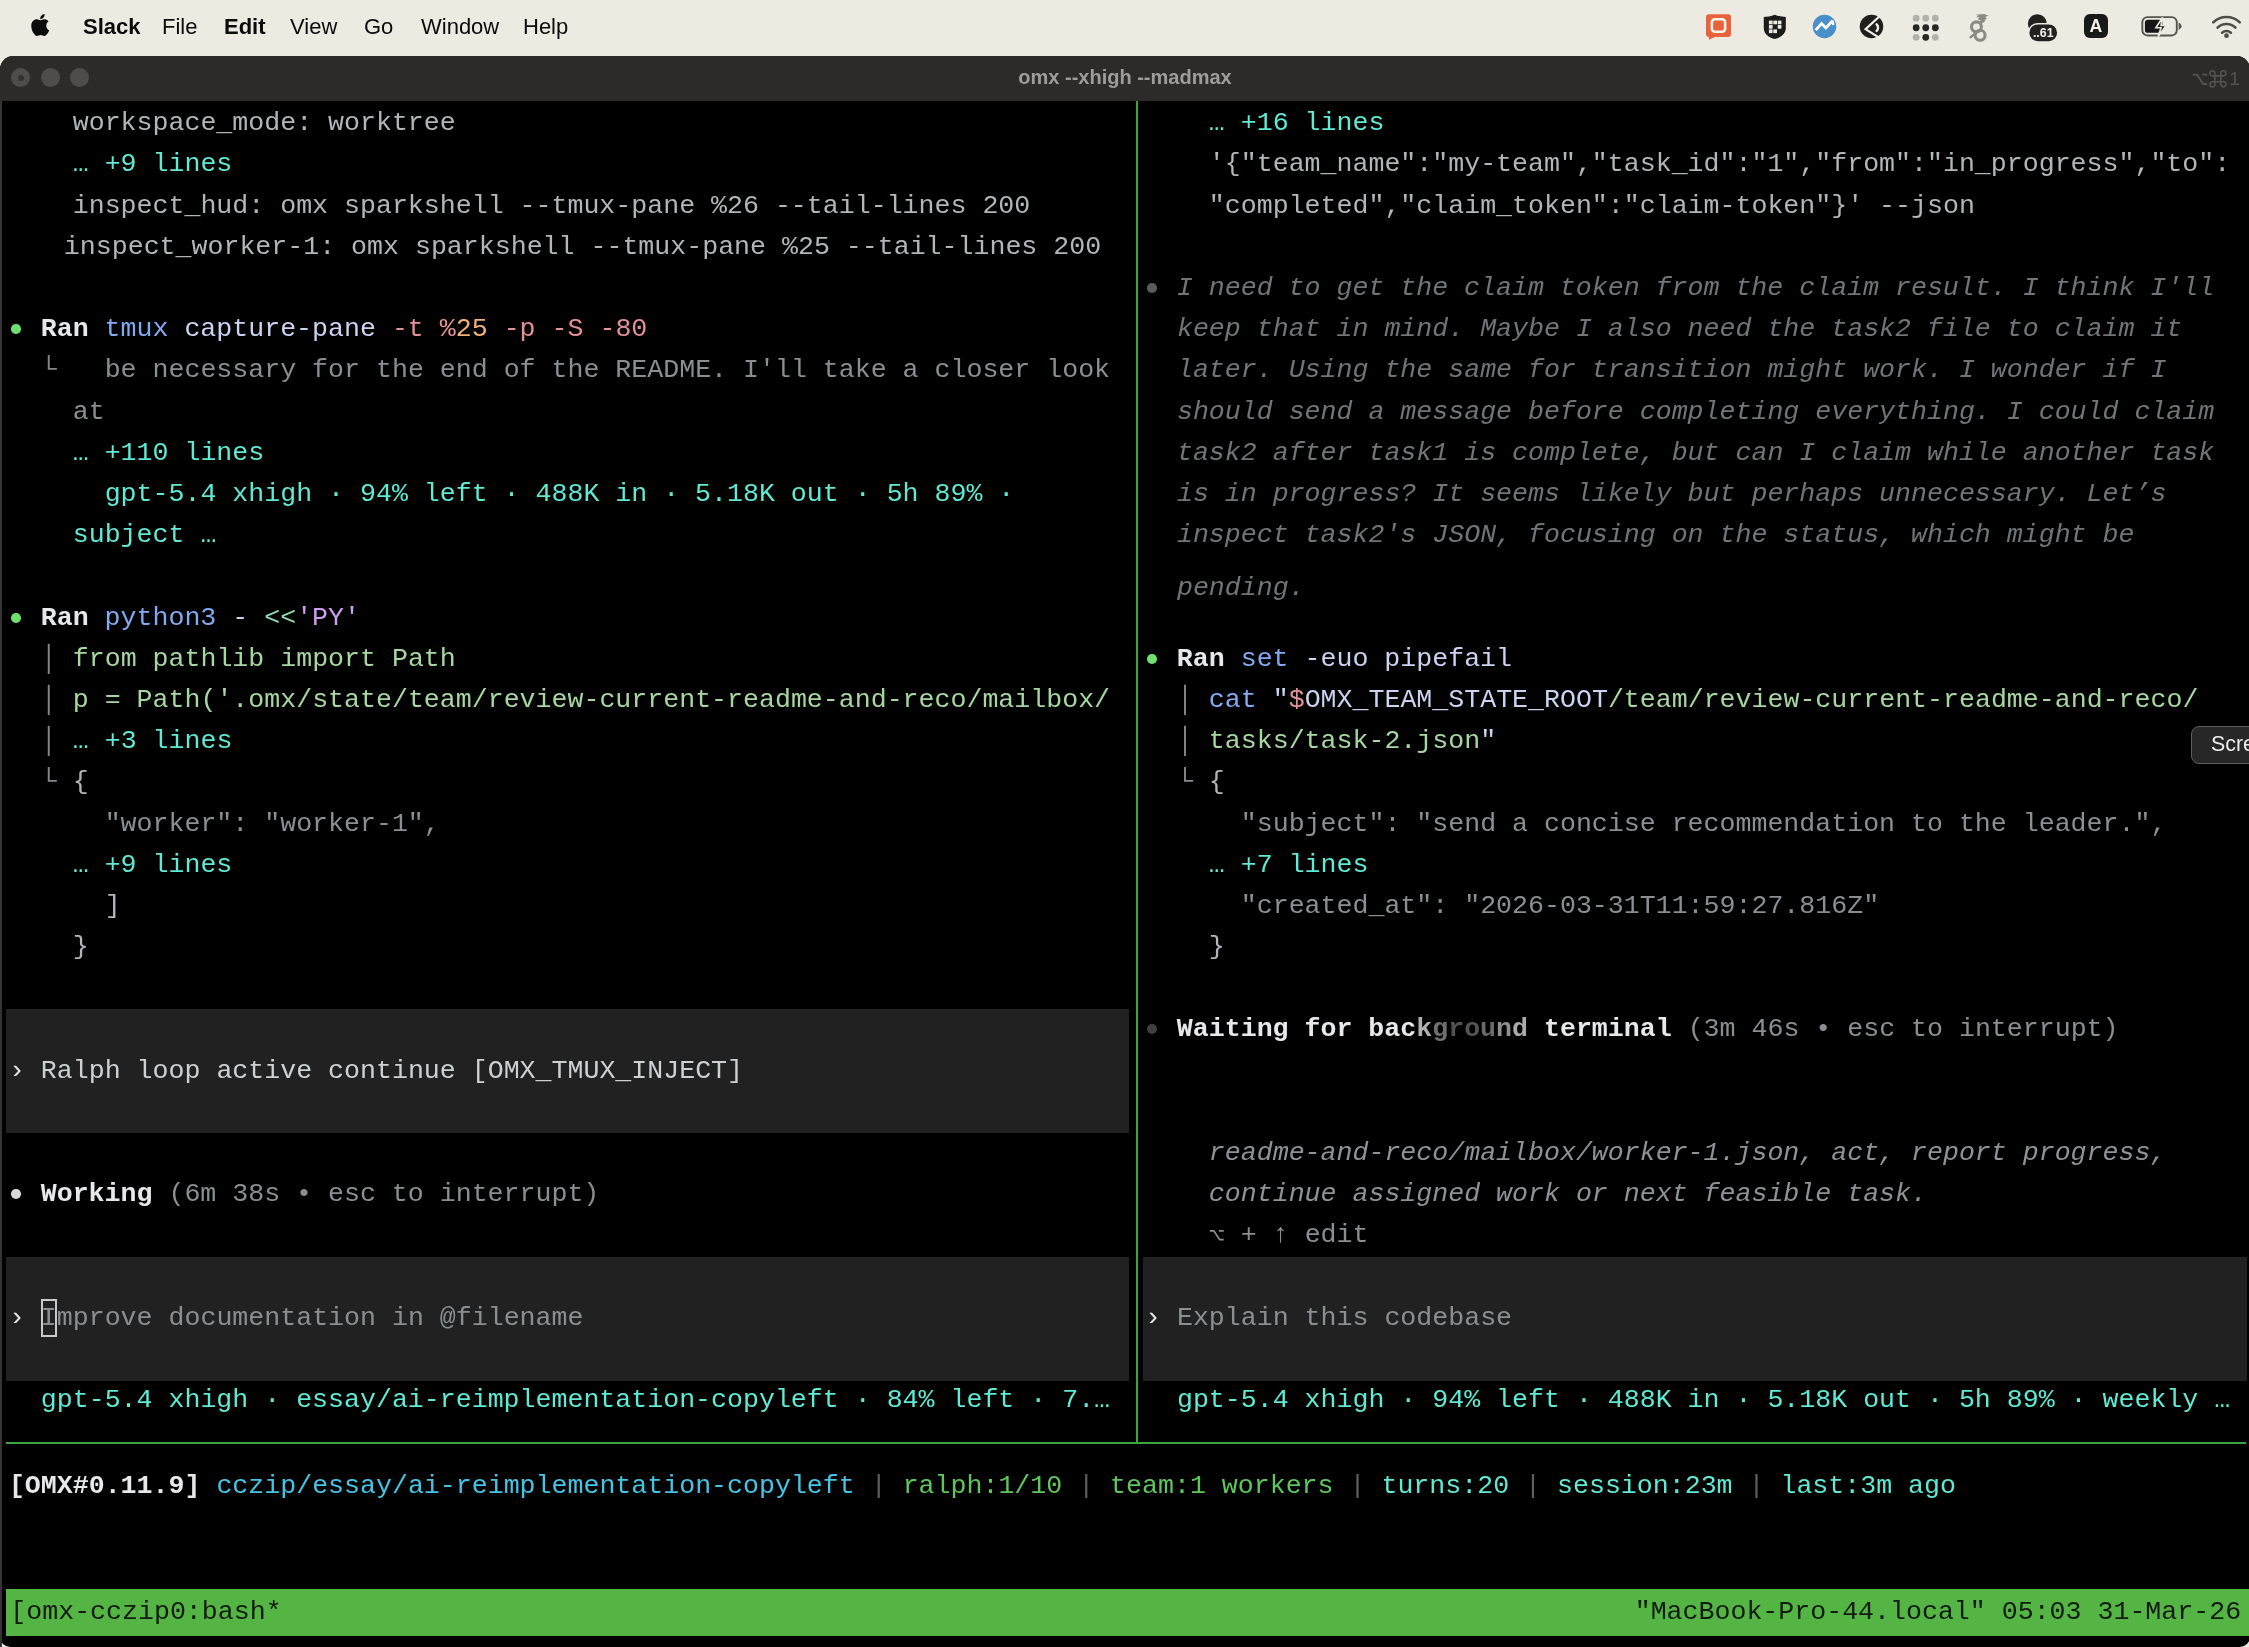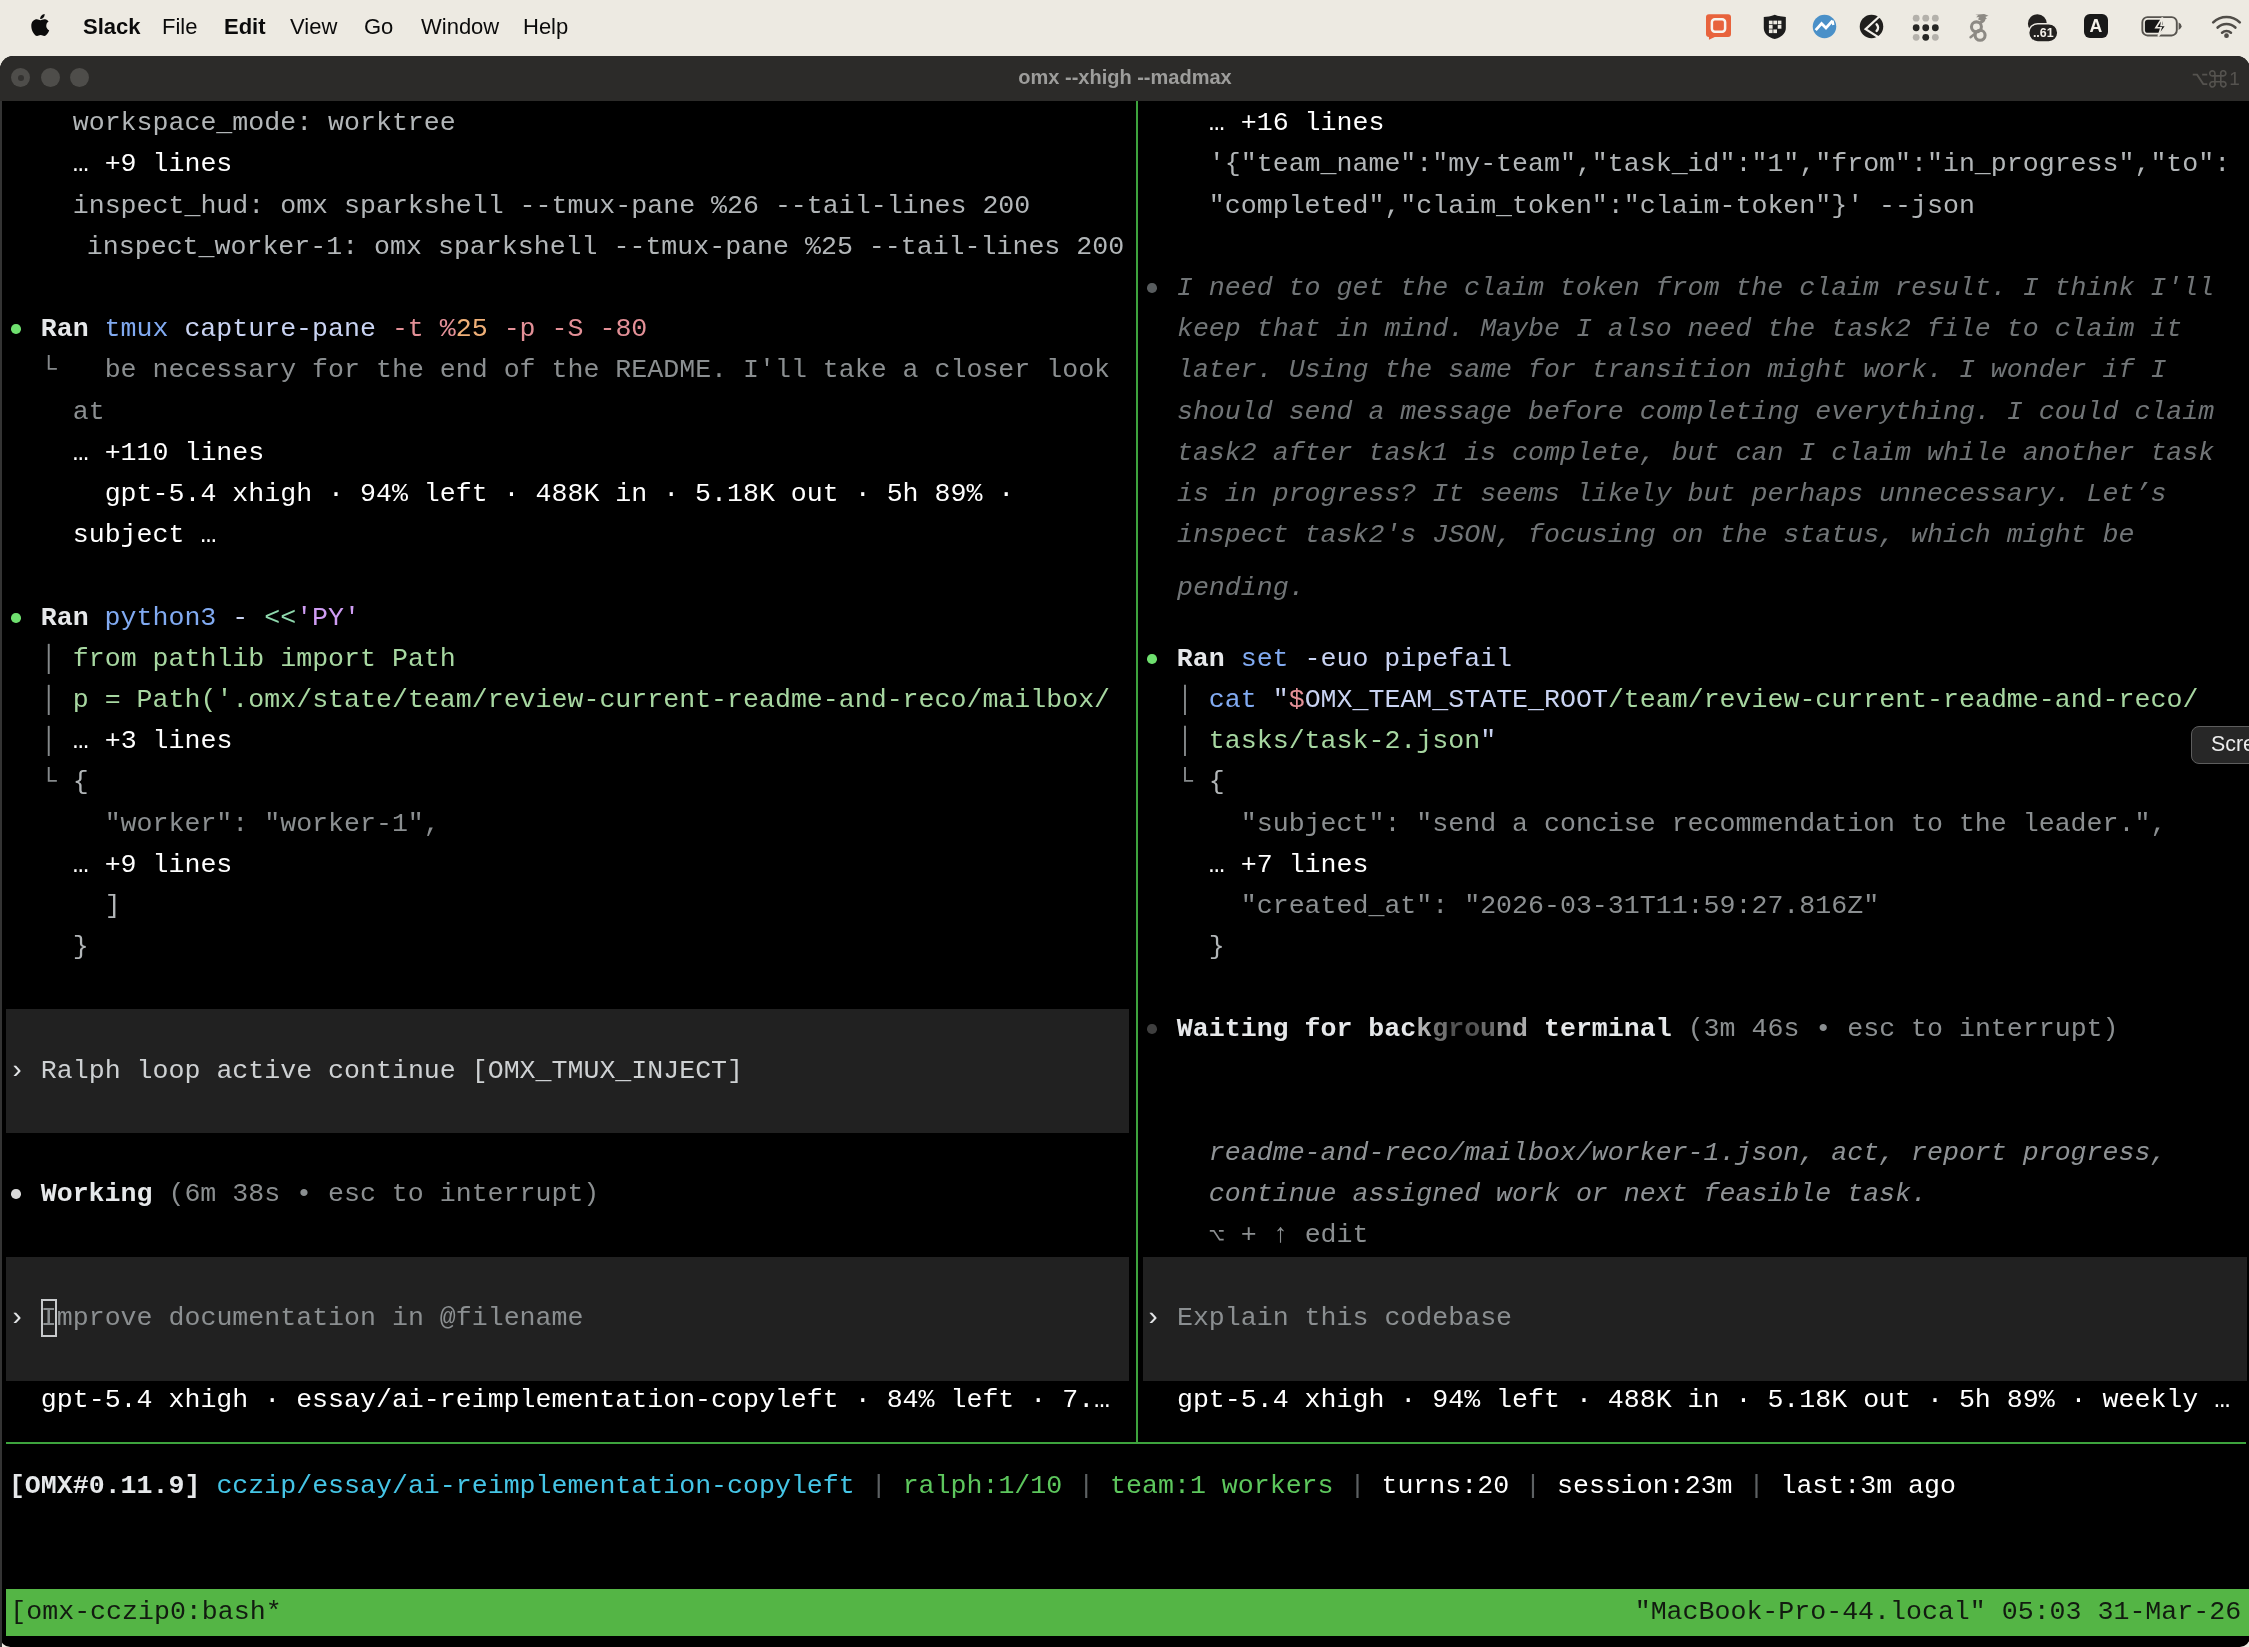--- a/index.html
+++ b/index.html
@@ -1,17 +1,17 @@
 <!DOCTYPE html>
 <html style="font-size:11.8px"><head><meta charset="utf-8"><style>
 *{margin:0;padding:0;box-sizing:border-box}
 html,body{width:2250px;height:1648px;background:#edeae2;overflow:hidden}
 body{position:relative;font-family:"Liberation Sans",sans-serif}
 .r{position:absolute;white-space:pre;font-family:"Liberation Mono",monospace;font-size:26.6px;line-height:41px;color:#b2b6b8}
-.c1{color:#b2b6b8}.c2{color:#8b8f91}.c3{color:#ffffff}
+.c1{color:#b2b6b8}.c2{color:#8b8f91}.c3{color:#5eead4}
 .w{color:#e6e8ea;font-weight:bold}
 .it{color:#717577;font-style:italic}
 .it2{color:#8f9396;font-style:italic}
 .it2fix{color:#8f9396}
 .grn{color:#a7d7a1}.blu{color:#81aaf1}.lav{color:#c9d3f2}.sal{color:#e39097}
 .org{color:#f0b078}.vio{color:#cf9df3}.mnt{color:#8fd9ad}
 .dot{display:inline-block;width:9.6px;height:9.6px;border-radius:50%;margin-left:2.2px;margin-right:4.1px;position:relative;top:-2.2px}
 .gut{color:#85898b}
 .pr{color:#e2e4e6}
 .bx1{color:#ced1d3}
@@ -124,21 +124,21 @@
     <div class="box" style="left:5.9px;top:908px;width:1123px;height:124px"></div>
     <div class="box" style="left:5.9px;top:1156px;width:1123px;height:124px"></div>
     <div class="box" style="left:1143px;top:1156px;width:1104px;height:124px"></div>
   </div>
 
   <div style="position:absolute;left:0;top:45px;width:2250px;height:1214px">
     <div style="position:relative;width:100%;height:100%">
 <div class="r" style="left:8.9px;top:2.3px;"><span class="c1">    workspace_mode: worktree</span></div>
 <div class="r" style="left:8.9px;top:43px;"><span class="c3">    … +9 lines</span></div>
 <div class="r" style="left:8.9px;top:85px;"><span class="c1">    inspect_hud: omx sparkshell --tmux-pane %26 --tail-lines 200</span></div>
-<div class="r" style="left:23px;top:126px;"><span class="c1">    inspect_worker-1: omx sparkshell --tmux-pane %25 --tail-lines 200</span></div>
+<div class="r" style="left:0;top:126px;"><span class="c1">    inspect_worker-1: omx sparkshell --tmux-pane %25 --tail-lines 200</span></div>
 <div class="r" style="left:8.9px;top:208px;"><span class="dot" style="background:#6fe06f"></span> <b class="w">Ran</b> <span class="blu">tmux</span> <span class="lav">capture-pane</span> <span class="sal">-t</span> <span class="sal">%</span><span class="org">25</span> <span class="sal">-p</span> <span class="sal">-S</span> <span class="sal">-80</span></div>
 <div class="r" style="left:8.9px;top:249px;"><span class="gut">  └</span><span class="c2">   be necessary for the end of the README. I'll take a closer look</span></div>
 <div class="r" style="left:8.9px;top:291px;"><span class="c2">    at</span></div>
 <div class="r" style="left:8.9px;top:332px;"><span class="c3">    … +110 lines</span></div>
 <div class="r" style="left:8.9px;top:373px;"><span class="c3">      gpt-5.4 xhigh · 94% left · 488K in · 5.18K out · 5h 89% ·</span></div>
 <div class="r" style="left:8.9px;top:414px;"><span class="c3">    subject …</span></div>
 <div class="r" style="left:8.9px;top:497px;"><span class="dot" style="background:#6fe06f"></span> <b class="w">Ran</b> <span class="blu">python3</span> <span class="lav">-</span> <span class="mnt">&lt;&lt;</span><span class="vio">'PY'</span></div>
 <div class="r" style="left:8.9px;top:538px;"><span class="gut">  │</span> <span class="grn">from pathlib import Path</span></div>
 <div class="r" style="left:8.9px;top:579px;"><span class="gut">  │</span> <span class="grn">p = Path('.omx/state/team/review-current-readme-and-reco/mailbox/</span></div>
 <div class="r" style="left:8.9px;top:620px;"><span class="gut">  │</span> <span class="c3">… +3 lines</span></div>

